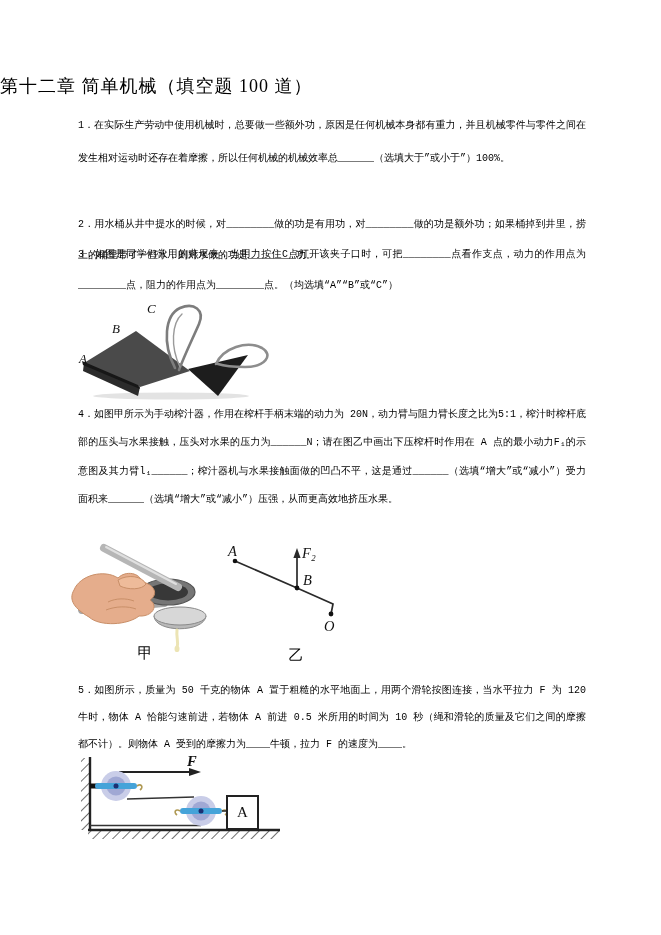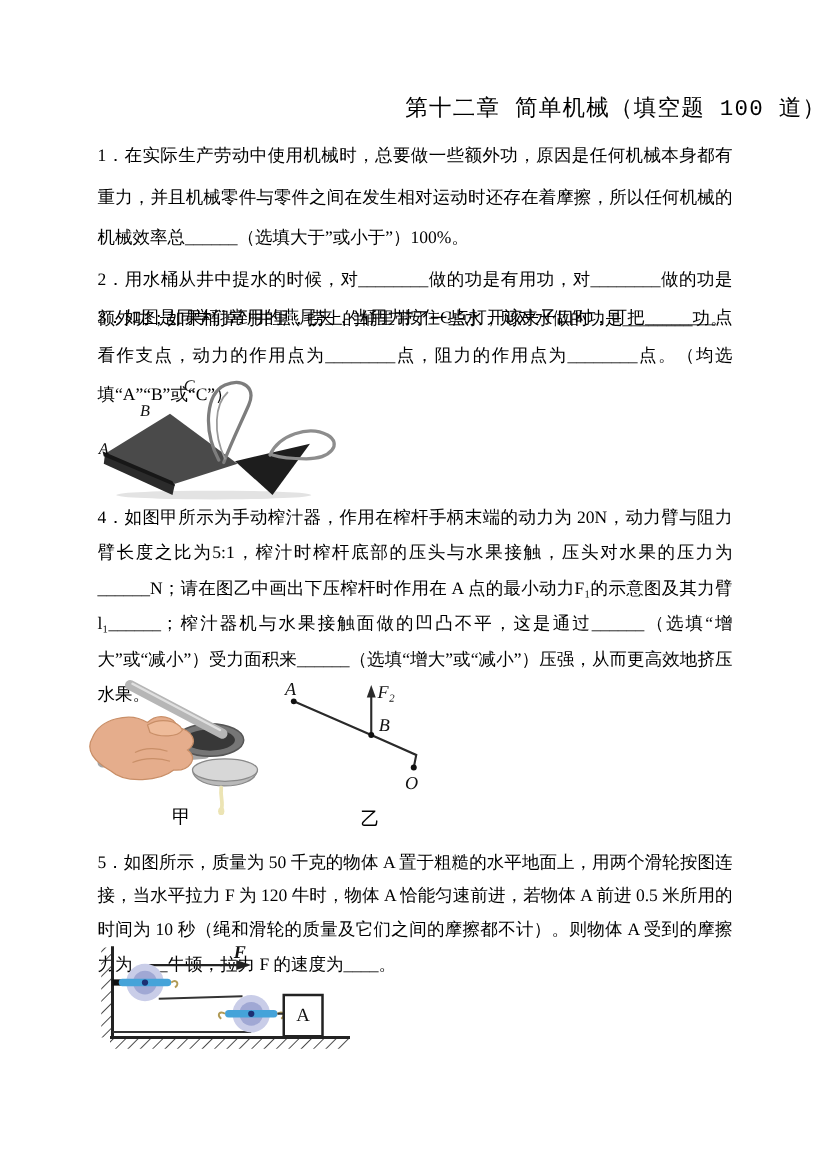--- a/index.html
+++ b/index.html
@@ -12,33 +12,33 @@
     margin: 0 auto;
     overflow: hidden;
     font-family: "Liberation Serif", "DejaVu Serif", serif;
     color: #000000;
   }
   .title {
     position: absolute;
     top: 74px;
     left: 0;
     width: 100%;
-    text-align: right;
+    text-align: left;
     font-size: 18px;
     font-weight: 400;
     letter-spacing: 1px;
-    font-family: Liberation Mono, monospace;
   }
   .q {
     position: absolute;
     left: 78px;
     width: 508px;
     text-align: justify;
-    font-size: 14px;
+    font-size: 10px;
     line-height: 32.5px;
+    font-family: Liberation Mono, monospace;
   }
   .q1 { top: 110px; }
   .q2 { top: 209px; line-height: 31px; }
   .q3 { top: 239px; line-height: 31px; }
   .q4 { top: 401px; line-height: 28.4px; }
   .q5 { top: 677px; line-height: 27.2px; }
   .fig { position: absolute; }
   .fig-clip   { left: 76px;  top: 297px; }
   .fig-juicer { left: 62px;  top: 540px; }
   .fig-lever  { left: 222px; top: 543px; }

